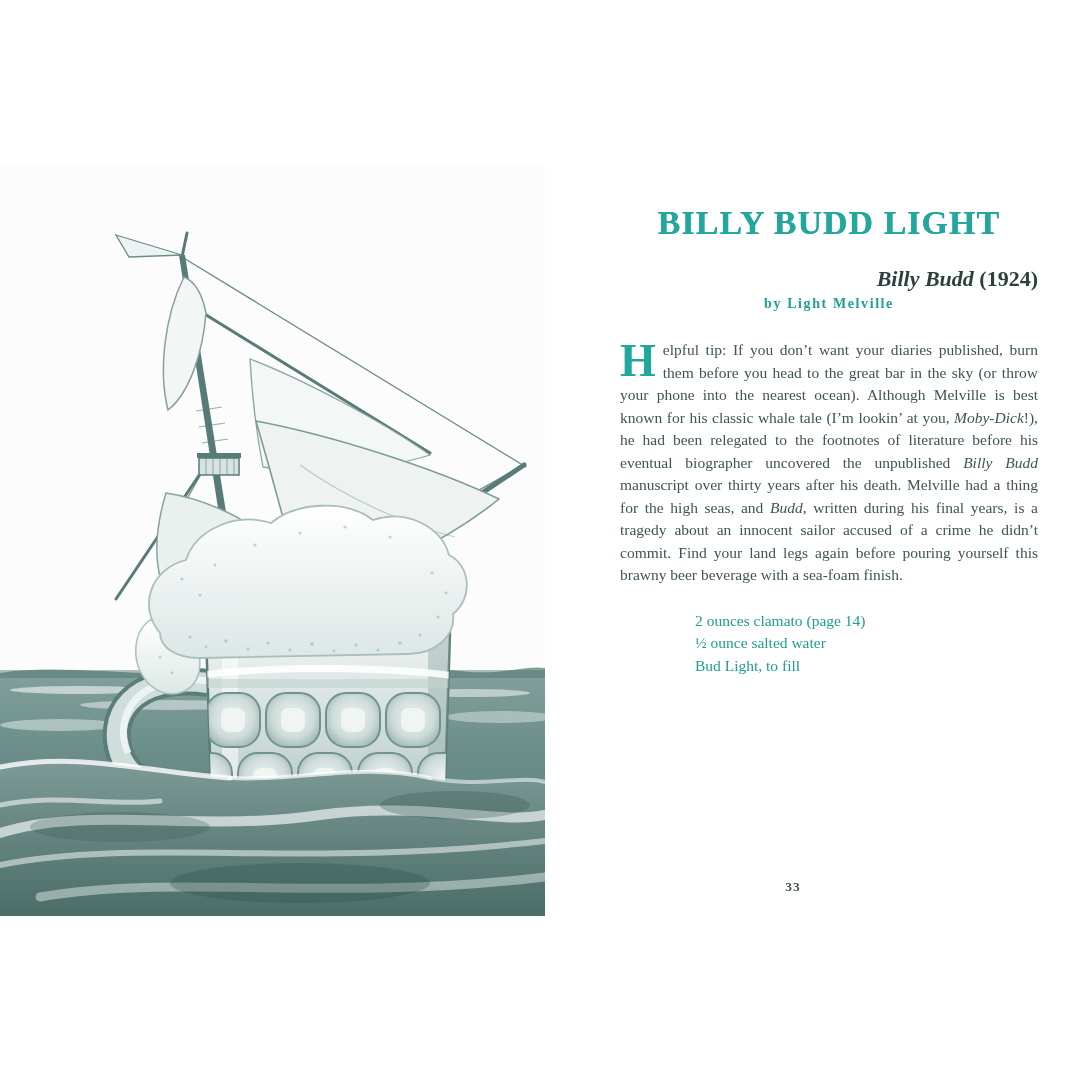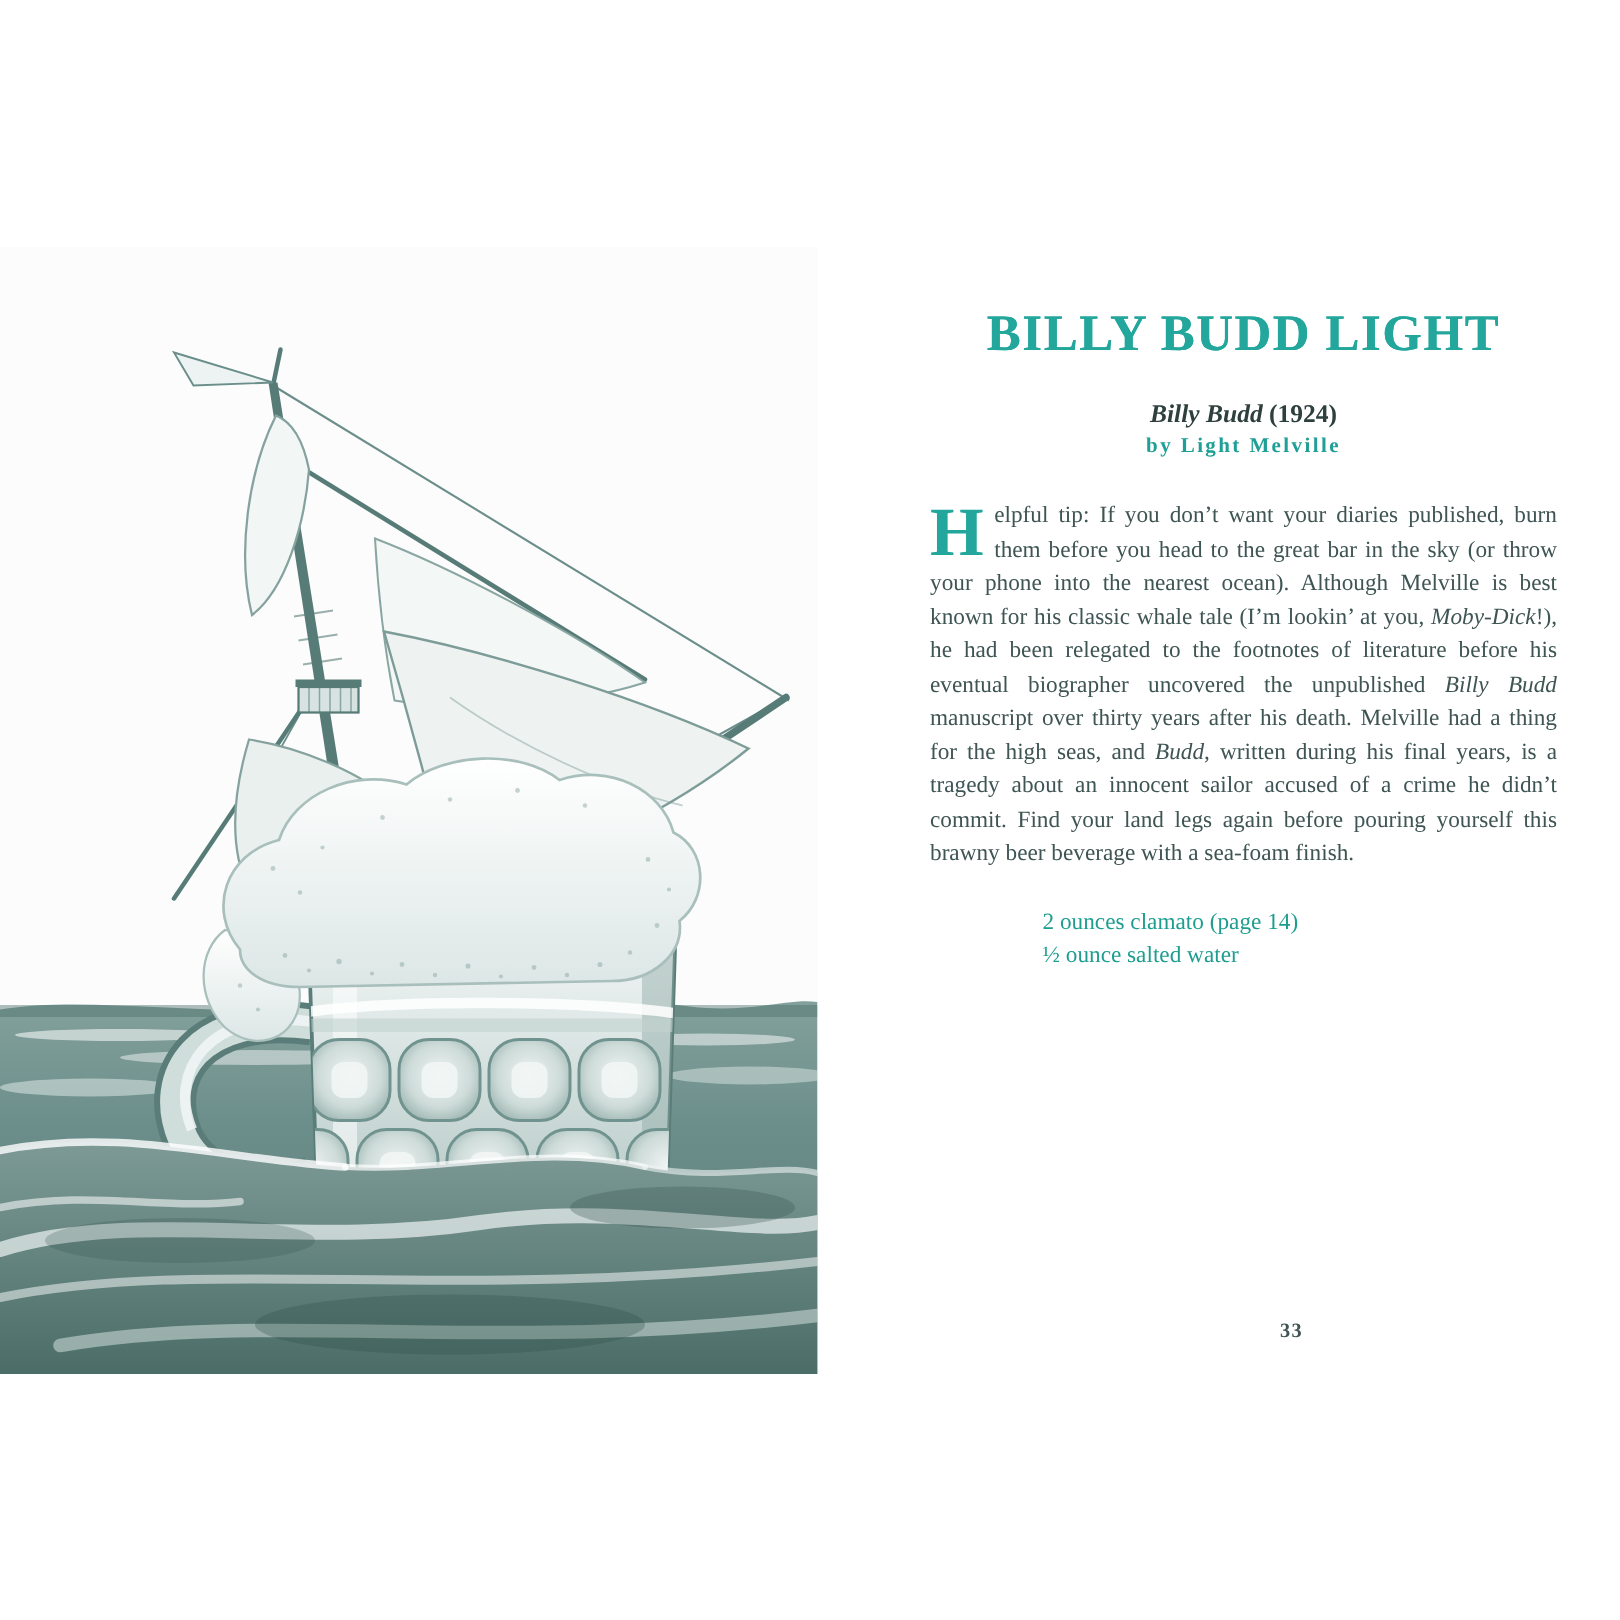--- a/index.html
+++ b/index.html
@@ -18,21 +18,21 @@
   .illus-page svg { display:block; width:545px; height:751px; }
 
   
   .recipe-page { position:absolute; left:620px; top:204px; width:418px; color:#3f5553; }
 
   .recipe-title {
     text-align:center; font-size:34px; font-weight:bold; color:#23a79c;
     letter-spacing:1px; line-height:1.1;
     text-shadow:0 0 0.4px #23a79c;
   }
-  .source-line { text-align:center; margin-top:25px; font-size:17px; font-weight:bold; color:#2e403e; }
+  .source-line { text-align:right; margin-top:25px; font-size:22px; font-weight:bold; color:#2e403e; }
   .source-line i { font-style:italic; }
   .byline {
     text-align:center; margin-top:4px; font-size:14px; font-weight:bold;
     color:#1fa096; letter-spacing:1.6px;
   }
 
   .intro {
     margin-top:27px; font-size:15.5px; line-height:22.5px;
     text-align:justify; color:#3f5553;
   }
@@ -46,21 +46,21 @@
     margin-top:23px; padding-left:75px; list-style:none;
     color:#1f9e90; font-size:15.5px; line-height:22.5px; font-weight:normal;
   }
 
   .instructions {
     margin-top:21px; font-size:17.5px; line-height:25.5px;
     text-align:justify; color:#3f5553;
   }
 
   .page-number {
-    position:absolute; left:652px; top:879px; width:418px;
+    position:absolute; left:584px; top:879px; width:418px;
     text-align:center; font-size:13.5px; font-weight:bold; color:#3f5553;
     letter-spacing:1px;
   }
   i { }
 </style>
 </head>
 <body>
 
 <div class="canvas">
 
@@ -238,19 +238,20 @@
 
     <div class="byline">by Light Melville</div>
 
     <div class="intro">
       <span class="dropcap">H</span><span><span>elpful tip: If you don’t want your diaries published, burn them before you head to the great bar in the sky (or throw your phone into the nearest ocean). Although Melville is best known for his classic whale tale (I’m lookin’ at you, </span><i>Moby-Dick</i><span>!), he had been relegated to the footnotes of literature before his eventual biographer uncovered the unpublished </span><i>Billy Budd</i><span> manuscript over thirty years after his death. Melville had a thing for the high seas, and </span><i>Budd</i><span>, written during his final years, is a tragedy about an innocent sailor accused of a crime he didn’t commit. Find your land legs again before pouring yourself this brawny beer beverage with a sea-foam finish.</span></span>
     </div>
 
     <ul class="ingredients">
       <li>2 ounces clamato (page 14)</li>
       <li>½ ounce salted water</li>
+      <li>Bud Light, to fill</li>
     </ul>
 
   </div>
 
   <div class="page-number">33</div>
 
 </div>
 
 </body></html>

